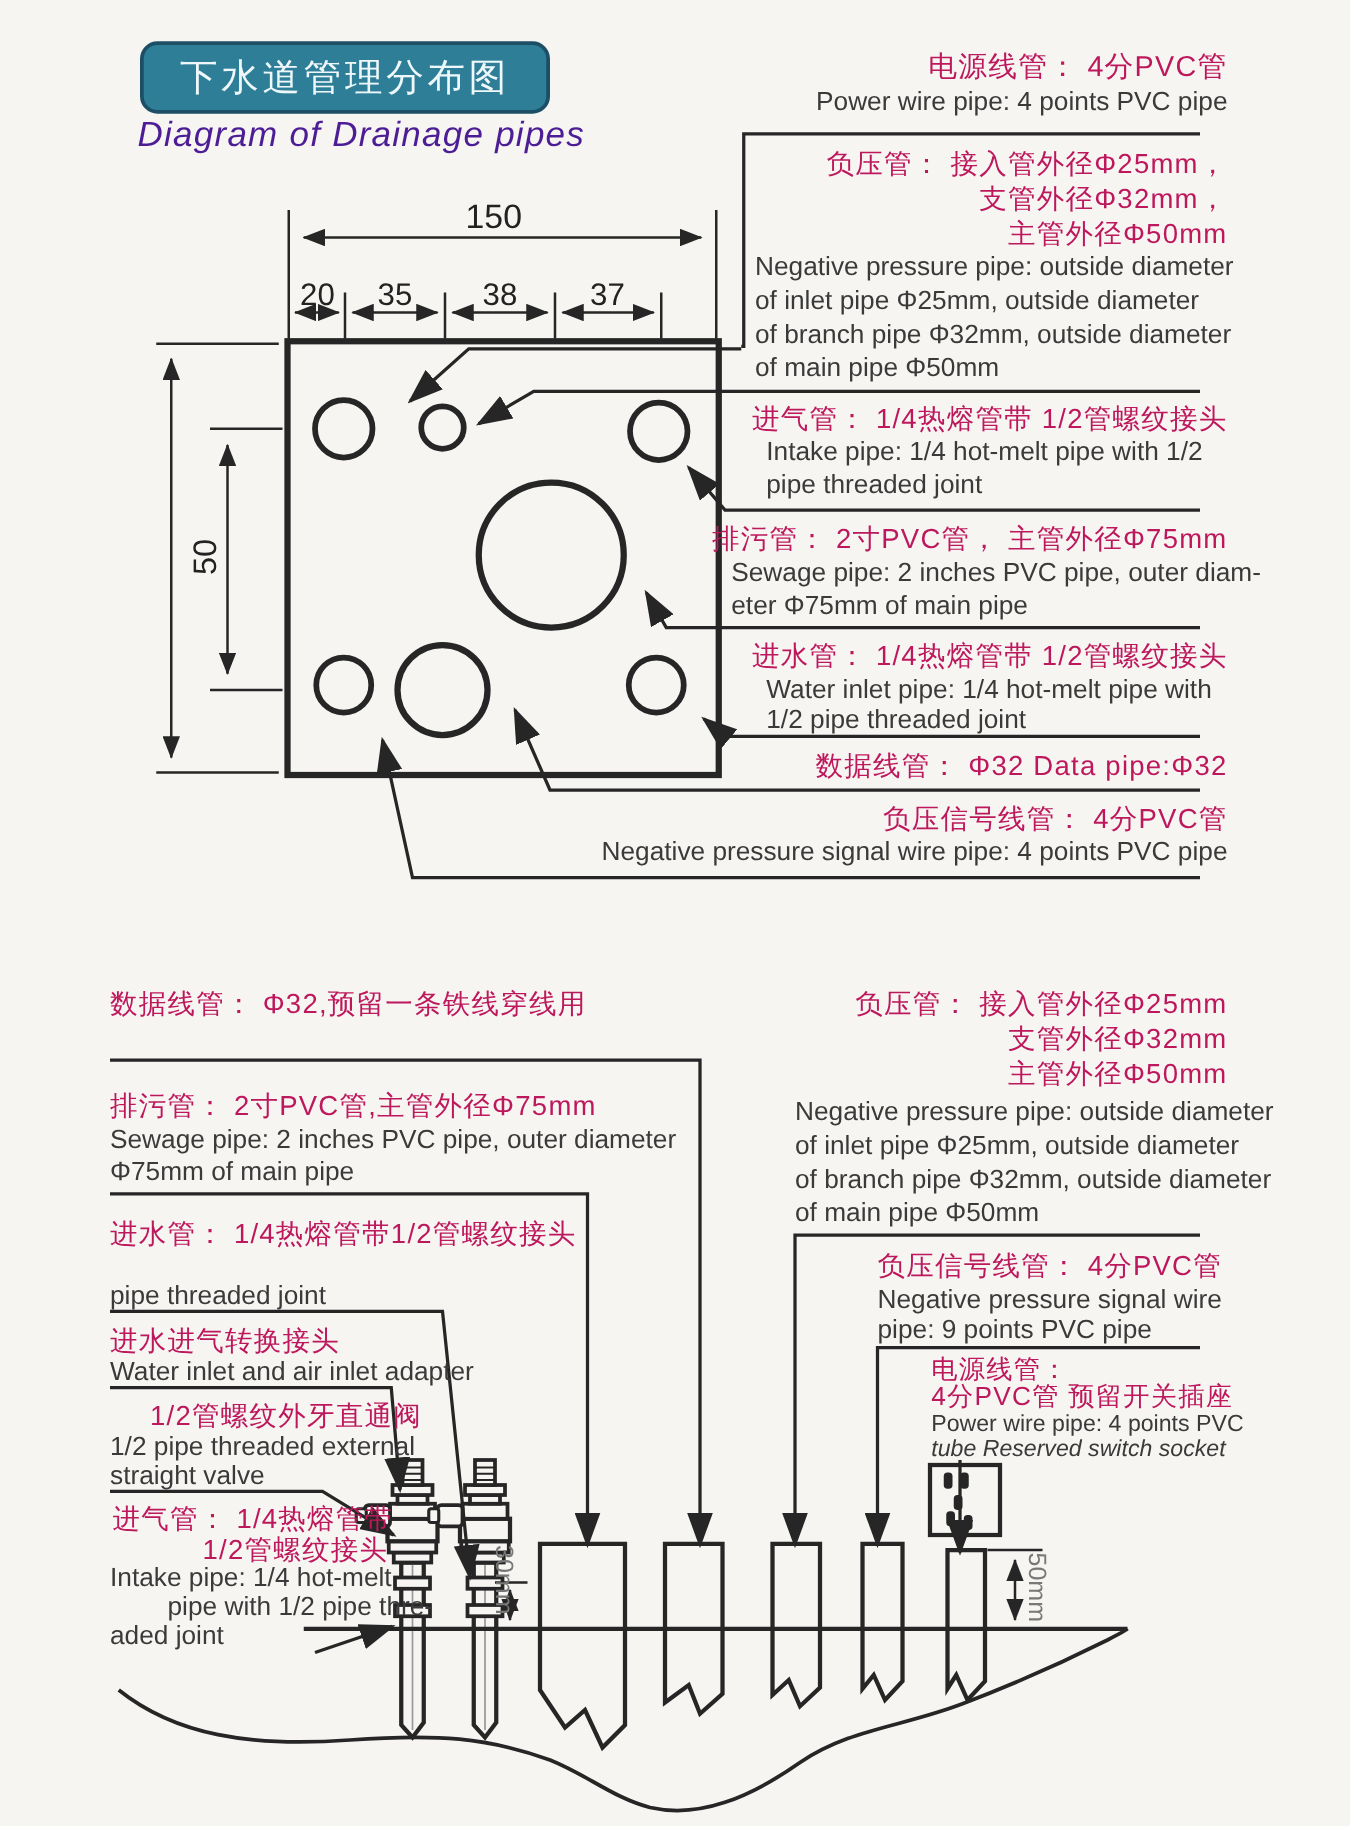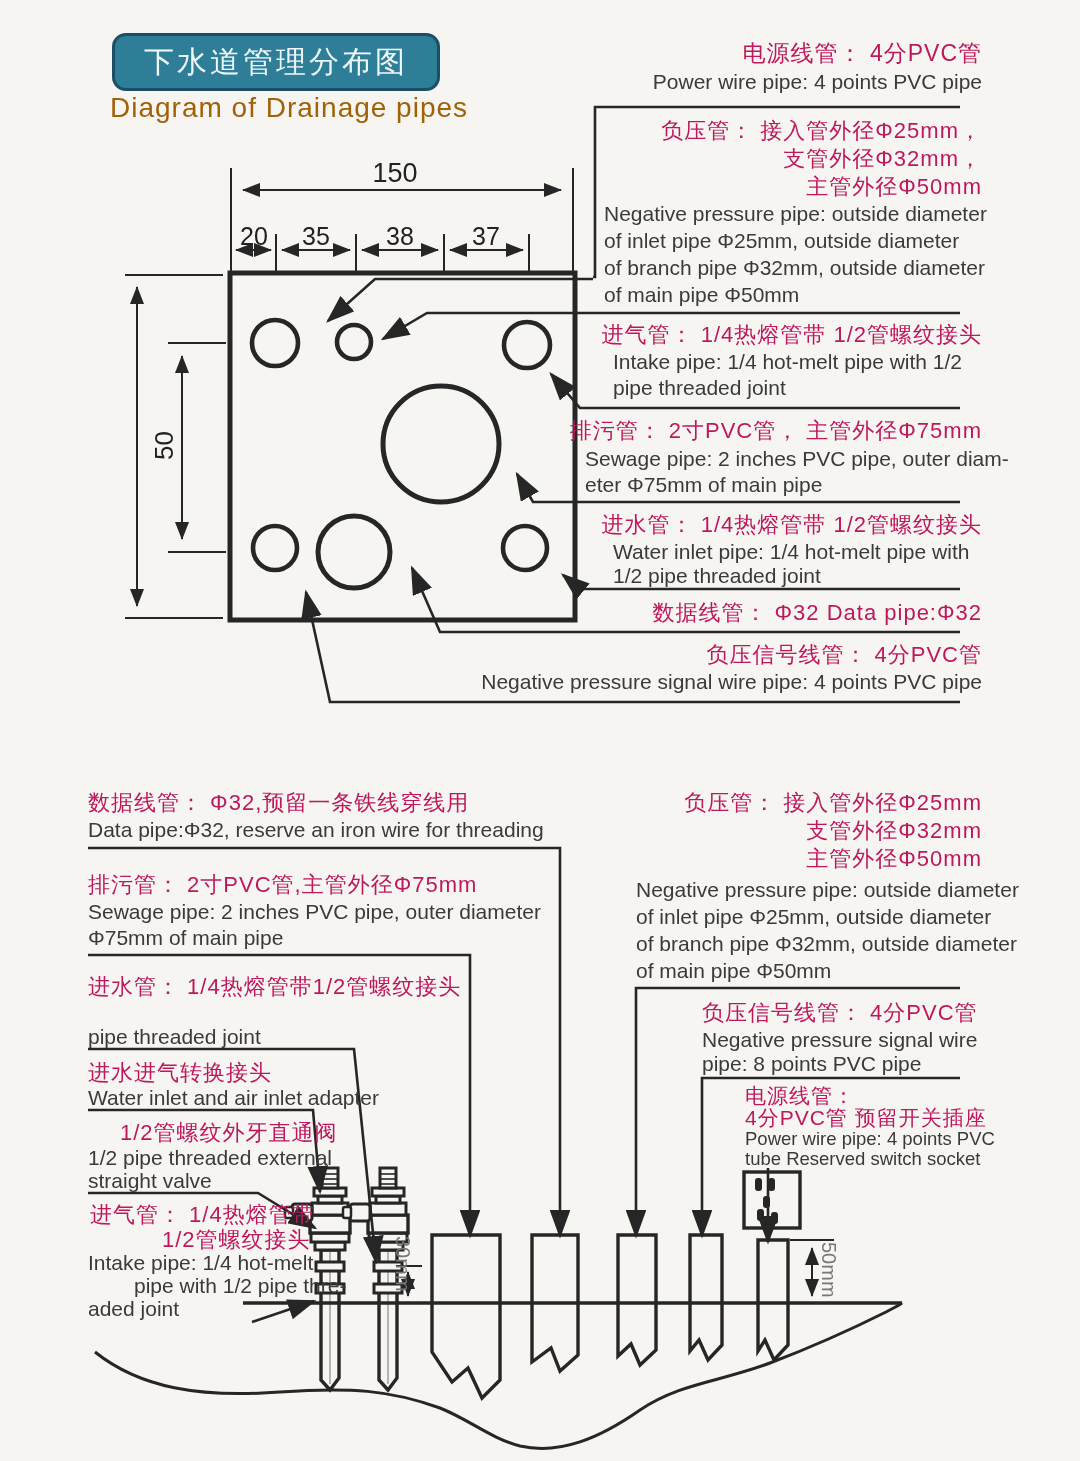--- a/index.html
+++ b/index.html
@@ -10,21 +10,21 @@
   .txt{position:absolute;white-space:nowrap;color:#be185d;line-height:1.15;}
   .cn{font-size:22px;letter-spacing:1px;}
   .en{font-size:21px;color:#3a3a3a;}
   .r{right:118px;text-align:right;}
   .dim{font-size:25px;color:#222;text-align:center;}
   .vdim{position:absolute;font-size:20px;color:#787878;transform-origin:left top;}
   #title-box{position:absolute;left:112px;top:33px;width:322px;height:52px;
      background:#2e7e98;border:3px solid #1c4f66;border-radius:14px;
      display:flex;align-items:center;justify-content:center;}
   #title-box span{color:#eef7fa;font-size:30px;letter-spacing:3px;}
-  #subtitle{position:absolute;left:110px;top:92px;font-size:28px;color:#a16207;letter-spacing:1px;}
+  #subtitle{position:absolute;left:110px;top:92px;font-size:28px;color:#4c1d95;letter-spacing:1px;font-style:italic;}
 </style>
 </head>
 <body>
 
 <div id="stage">
 
 <svg width="1080" height="1461" viewBox="0 0 1080 1461">
   <defs>
     <marker id="ar" orient="auto" markerWidth="11" markerHeight="8" refX="10" refY="4">
       <path d="M0,0 L11,4 L0,8 Z" fill="#262626"></path>
@@ -196,21 +196,20 @@
 <div class="txt cn r" style="top:512px;">进水管： 1/4热熔管带 1/2管螺纹接头</div>
 <div class="txt en" style="left:613px;top:540px;">Water inlet pipe: 1/4 hot-melt pipe with</div>
 <div class="txt en" style="left:613px;top:564px;">1/2 pipe threaded joint</div>
 
 <div class="txt cn r" style="top:600px;">数据线管： Φ32  Data pipe:Φ32</div>
 
 <div class="txt cn r" style="top:642px;">负压信号线管： 4分PVC管</div>
 <div class="txt en r" style="top:670px;">Negative pressure signal wire pipe: 4 points PVC pipe</div>
 
 <div class="txt cn" style="left:88px;top:790px;">数据线管： Φ32,预留一条铁线穿线用</div>
-<div class="txt en" style="left:88px;top:818px;">Data pipe:Φ32, reserve an iron wire for threading</div>
 
 <div class="txt cn" style="left:88px;top:872px;">排污管： 2寸PVC管,主管外径Φ75mm</div>
 <div class="txt en" style="left:88px;top:900px;">Sewage pipe: 2 inches PVC pipe, outer diameter</div>
 <div class="txt en" style="left:88px;top:926px;">Φ75mm of main pipe</div>
 
 <div class="txt cn" style="left:88px;top:974px;">进水管： 1/4热熔管带1/2管螺纹接头</div>
 <div class="txt en" style="left:88px;top:1025px;">pipe threaded joint</div>
 
 <div class="txt cn" style="left:88px;top:1060px;">进水进气转换接头</div>
 <div class="txt en" style="left:88px;top:1086px;">Water inlet and air inlet adapter</div>
@@ -228,20 +227,20 @@
 <div class="txt cn r" style="top:790px;">负压管： 接入管外径Φ25mm</div>
 <div class="txt cn r" style="top:818px;">支管外径Φ32mm</div>
 <div class="txt cn r" style="top:846px;">主管外径Φ50mm</div>
 <div class="txt en" style="left:636px;top:878px;">Negative pressure pipe: outside diameter</div>
 <div class="txt en" style="left:636px;top:905px;">of inlet pipe Φ25mm, outside diameter</div>
 <div class="txt en" style="left:636px;top:932px;">of branch pipe Φ32mm, outside diameter</div>
 <div class="txt en" style="left:636px;top:959px;">of main pipe Φ50mm</div>
 
 <div class="txt cn" style="left:702px;top:1000px;">负压信号线管： 4分PVC管</div>
 <div class="txt en" style="left:702px;top:1028px;">Negative pressure signal wire</div>
-<div class="txt en" style="left:702px;top:1052px;">pipe: 8 points PVC pipe</div>
+<div class="txt en" style="left:702px;top:1052px;">pipe: 9 points PVC pipe</div>
 
 <div class="txt cn" style="left:745px;top:1084px;font-size:21px;">电源线管：</div>
 <div class="txt cn" style="left:745px;top:1106px;font-size:21px;">4分PVC管 预留开关插座</div>
 <div class="txt en" style="left:745px;top:1128px;font-size:18.5px;">Power wire pipe: 4 points PVC</div>
-<div class="txt en" style="left:745px;top:1148px;font-size:18.5px;">tube Reserved switch socket</div>
+<div class="txt en" style="left:745px;top:1148px;font-size:18.5px;font-style:italic;">tube Reserved switch socket</div>
 
 </div>
 
 </body></html>

